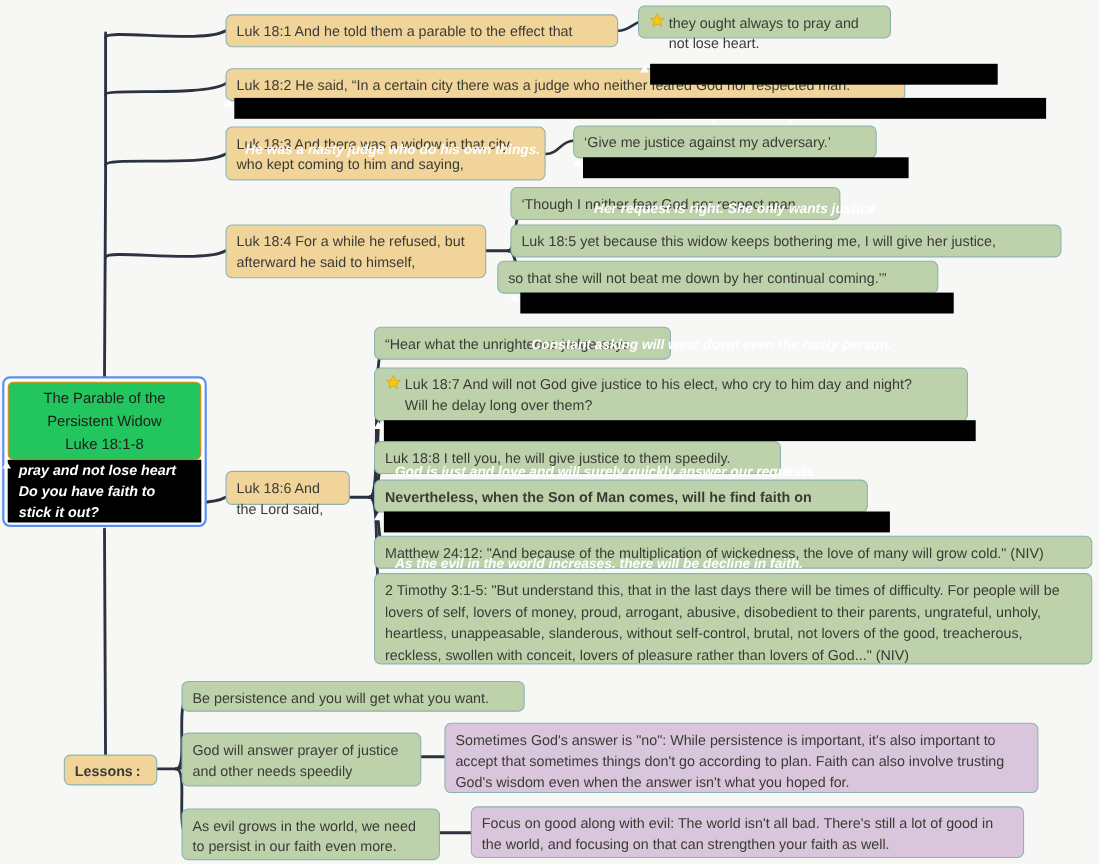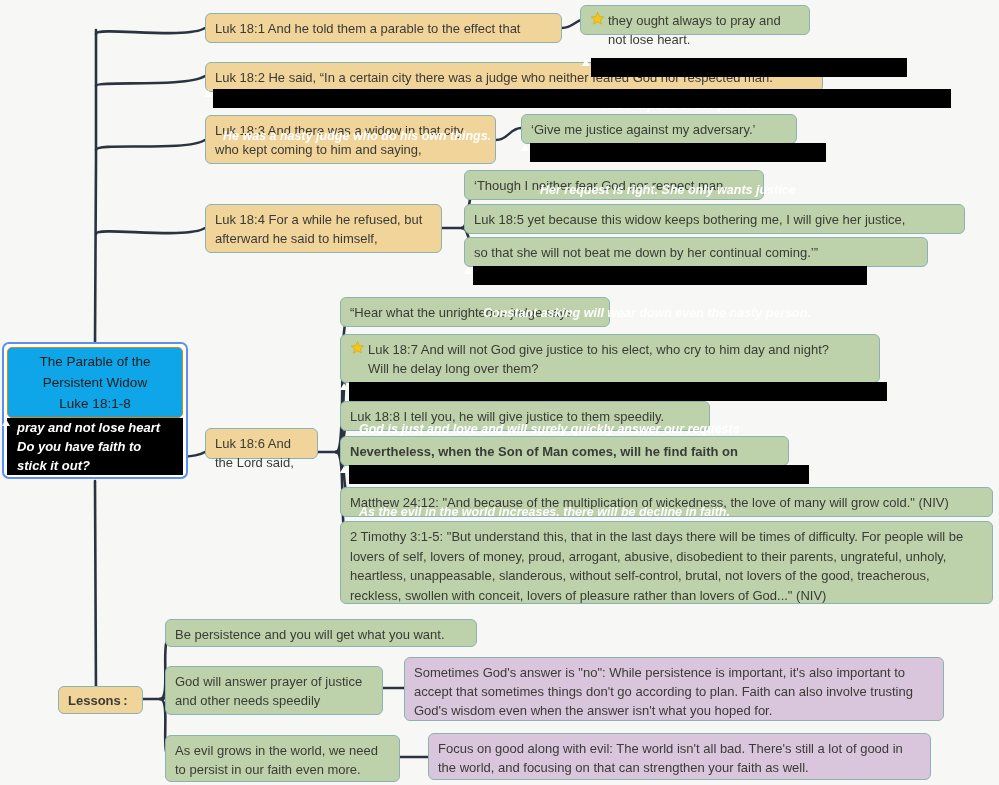--- a/index.html
+++ b/index.html
@@ -58,21 +58,21 @@
     border:2px solid #5b8ff0;
     border-radius:7px;
     background:#ffffff;
     padding:3px;
     box-sizing:border-box;
     z-index:6;
   }
   #root-node{
     box-sizing:border-box;
     width:100%;height:71px;
-    background:#0ea5e9;
+    background:#22c55e;
     border:1px solid #d98b09;
     border-radius:5px;
     color:#1d1d1a;
     font-size:13.5px;
     line-height:21px;
     text-align:center;
     padding-top:3px;
     white-space:pre-line;
   }
   #root-note{
@@ -207,21 +207,21 @@
     <span>Her request is right. She only wants justice</span>
   </div>
 
   <div class="node tan" style="left:205px;top:204px;width:237px;height:49px;">Luk 18:4  For a while he refused,
 but afterward he said to himself,</div>
 
   <div class="node green" style="left:464px;top:170px;width:300px;height:30px;">‘Though I neither fear God nor respect man,</div>
 
   <div class="node green" style="left:464px;top:204px;width:501px;height:30px;">Luk 18:5  yet because this widow keeps bothering me, I will give her justice,</div>
 
-  <div class="node green" style="left:464px;top:237px;width:464px;height:30px;">so that she will not beat me down by her continual coming.’”</div>
+  <div class="node green" style="left:452px;top:237px;width:401px;height:30px;">so that she will not beat me down by her continual coming.’”</div>
 
   <div class="note" style="left:473px;top:266px;width:394px;height:19px;">
     <span class="tri"></span>
     <span>Constant asking will wear down even the nasty person.</span>
   </div>
 
   <div class="node tan" style="left:205px;top:428px;width:113px;height:31px;">Luk 18:6  And
 the Lord said,</div>
 
   <div class="node green" style="left:340px;top:297px;width:270px;height:30px;">“Hear what the unrighteous judge says.</div>

